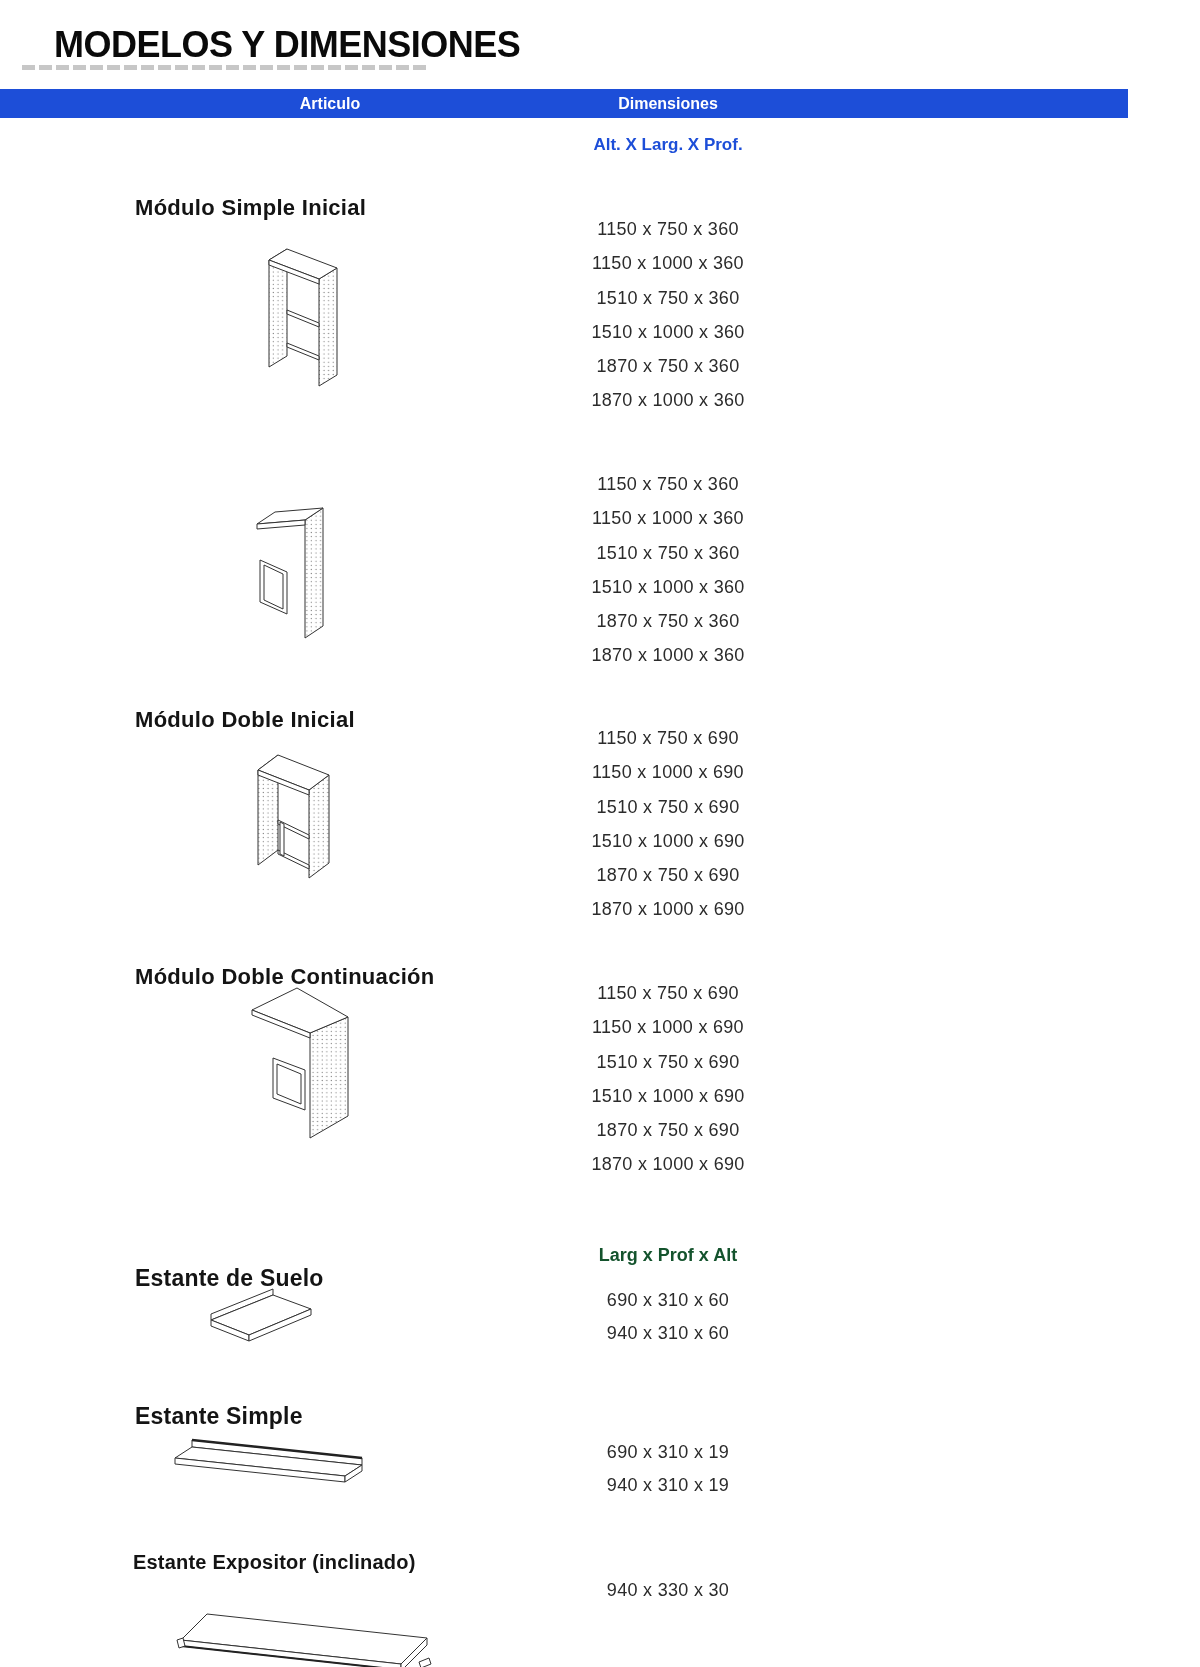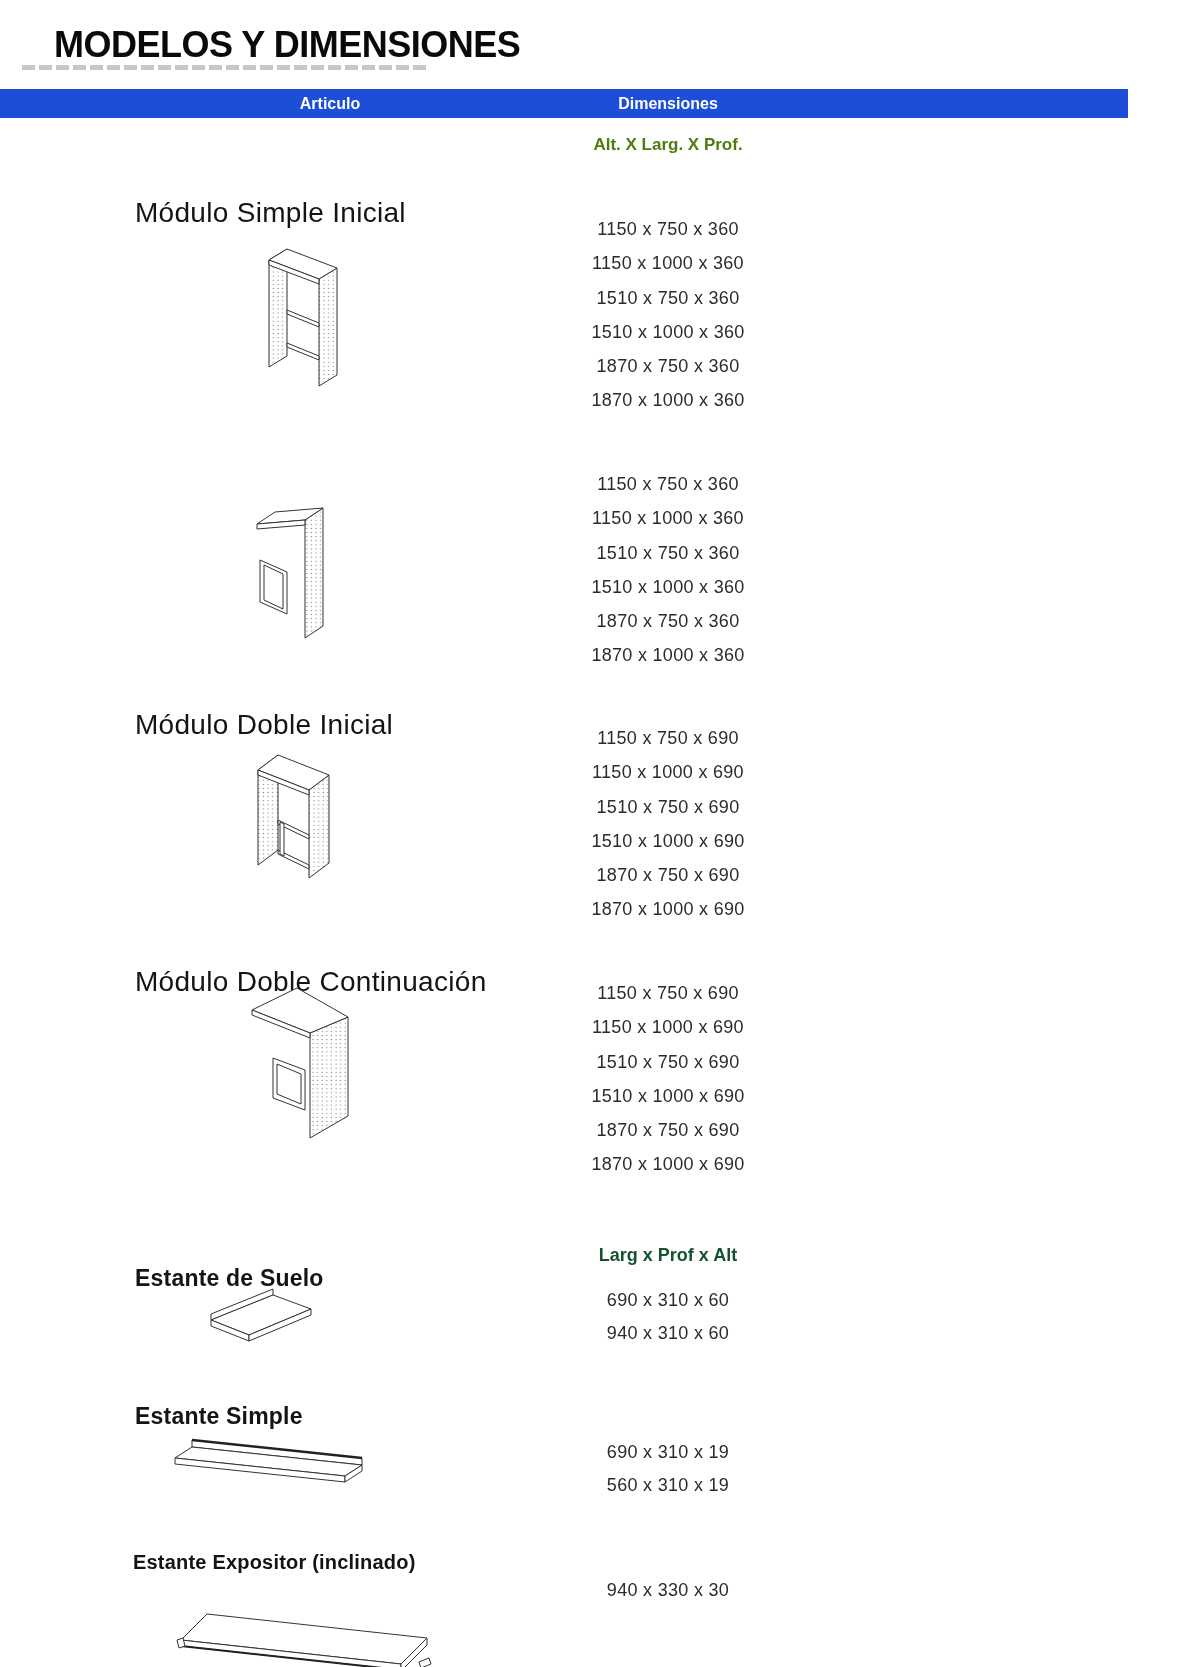--- a/index.html
+++ b/index.html
@@ -26,25 +26,25 @@
   .header-bar{
     left:0;top:89px;width:1128px;height:29px;
     background:#1d4ed8;
   }
   .bar-label{
     position:absolute;top:50%;transform:translate(-50%,-50%);
     color:#ffffff;font-weight:700;font-size:16px;white-space:nowrap;
   }
   .dims-format{
     top:135px;left:668px;transform:translateX(-50%);
-    font-size:17px;font-weight:700;color:#4d7c0f;white-space:nowrap;
+    font-size:17px;font-weight:700;color:#1d4ed8;white-space:nowrap;
   }
   .mod-heading{
     left:135px;
-    font-size:28px;font-weight:400;letter-spacing:.3px;
+    font-size:22px;font-weight:700;letter-spacing:.3px;
     color:#141414;white-space:nowrap;line-height:26px;
   }
   .shelf-heading{
     left:135px;
     font-size:23px;font-weight:700;letter-spacing:.2px;
     color:#141414;white-space:nowrap;line-height:22px;
   }
   .shelf-heading.big{font-size:20px;line-height:24px;left:133px;margin-top:9px;}
   .shelf-format{
     top:1244px;left:668px;transform:translateX(-50%);
@@ -169,21 +169,21 @@
   <h3 class="abs shelf-heading" style="top:1382px">Estante Simple</h3>
   <svg class="draw" style="left:172px;top:1432px" width="200" height="66" viewBox="0 0 200 66">
     <polygon class="ln" points="20,8 190,26 190,33 20,15"></polygon>
     <line x1="20" y1="8" x2="190" y2="26" stroke="#222" stroke-width="2.4"></line>
     <polygon class="ln" points="3,26 20,15 190,33 173,44"></polygon>
     <polygon class="ln" points="3,26 173,44 173,50 3,32"></polygon>
     <polygon class="ln" points="190,33 173,44 173,50 190,39"></polygon>
   </svg>
   <div class="abs dims-col shelf" style="top:1436px">
     <div>690 x 310 x 19</div>
-    <div>560 x 310 x 19</div>
+    <div>940 x 310 x 19</div>
   </div>
 
   <h3 class="abs shelf-heading big" style="top:1541px">Estante Expositor (inclinado)</h3>
   <svg class="draw" style="left:177px;top:1604px" width="265" height="75" viewBox="0 0 265 75">
     <polygon class="ln" points="4,36 30,10 250,34 224,60"></polygon>
     <polygon class="ln" points="4,36 224,60 224,66 4,42"></polygon>
     <line x1="4" y1="42" x2="224" y2="66" stroke="#222" stroke-width="2"></line>
     <polygon class="ln" points="250,34 224,60 224,67 250,41"></polygon>
     <polygon class="ln" points="0,36 6,34 8,42 2,44"></polygon>
     <polygon class="ln" points="242,58 252,54 254,60 244,64"></polygon>

